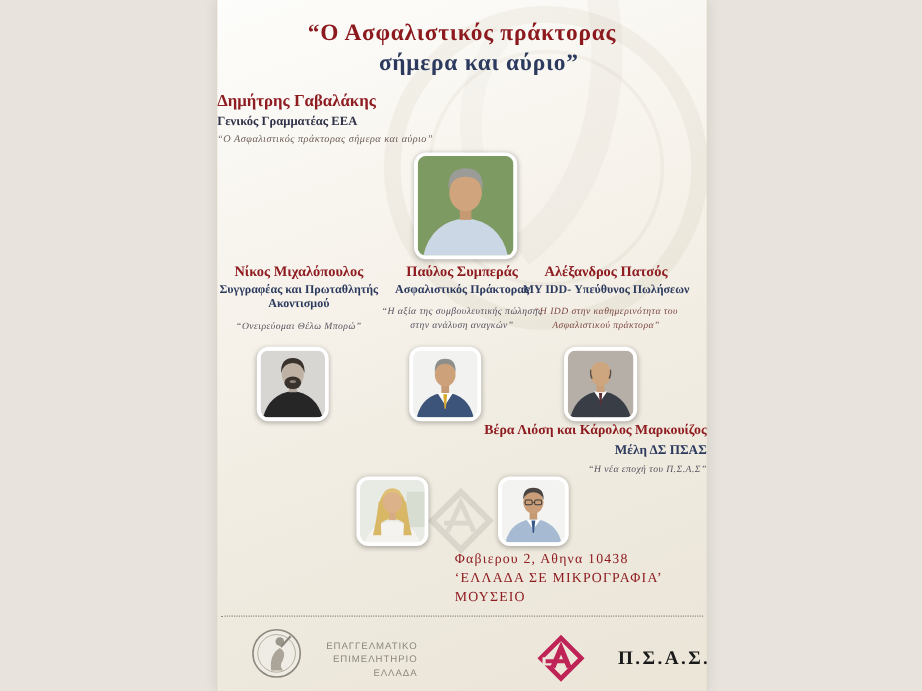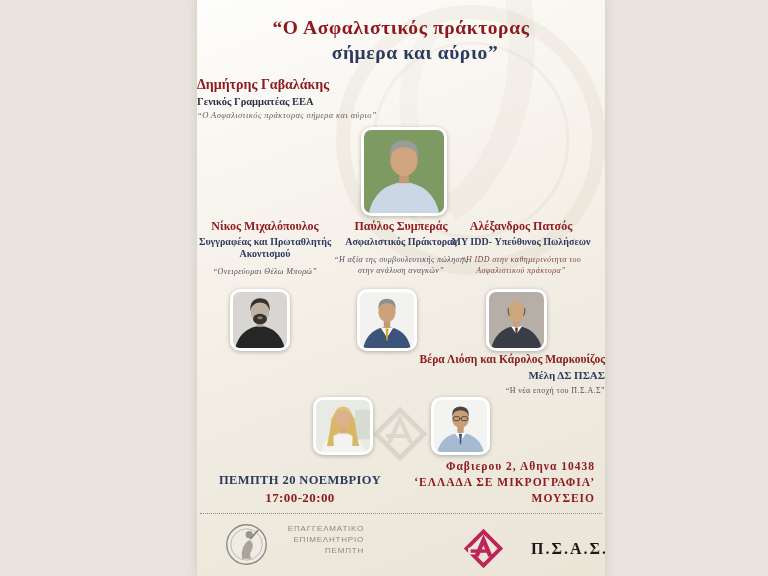--- a/index.html
+++ b/index.html
@@ -1,18 +1,18 @@
 <!DOCTYPE html>
 <html><head>
 <meta charset="utf-8">
 <style>
   html,body{margin:0;padding:0;}
   body{width:768px;height:576px;overflow:hidden;font-family:"Liberation Serif","DejaVu Serif",serif;}
   .stage{position:relative;width:768px;height:576px;background:#e8e4dd;}
-  .poster{position:absolute;left:196px;top:0;width:408px;height:576px;overflow:hidden;
+  .poster{position:absolute;left:180px;top:0;width:408px;height:576px;overflow:hidden;
           background:linear-gradient(160deg,#fdfdfb 0%,#f7f3ec 35%,#f0ebe0 65%,#ebe5d8 100%);
           box-shadow:0 0 10px rgba(0,0,0,.10);border-left:1px solid #ddd7cc;border-right:1px solid #ddd7cc;}
   .wm-top{position:absolute;left:118px;top:-12px;width:312px;height:302px;pointer-events:none;}
   .wm-low{position:absolute;left:168px;top:399px;width:70px;height:70px;pointer-events:none;}
   .title{position:absolute;top:15px;left:0;width:100%;text-align:center;font-weight:bold;
          font-size:19.5px;line-height:1.3;letter-spacing:.6px;}
   .title .t1{display:block;color:#8c191d;}
   .title .t2{display:block;color:#2c3a5e;padding-left:28px;}
   .keynote{position:absolute;top:77px;left:0;width:100%;text-align:left;}
   .kname{font-size:14px;font-weight:bold;color:#8e1c20;line-height:16px;}
@@ -32,29 +32,29 @@
   .c1{left:0;width:136px;}
   .c2{left:136px;width:136px;}
   .c3{left:240px;width:168px;}
   .sname{font-size:12px;font-weight:bold;color:#8e1c20;line-height:14px;}
   .srole{font-size:10px;font-weight:bold;color:#2c3a5e;line-height:12px;margin-top:3px;}
   .squote{font-size:8px;font-style:italic;color:#53505e;letter-spacing:.4px;line-height:11px;margin-top:6px;}
   .q-warm{color:#7c4640;}
   .duo{position:absolute;top:352px;left:0;width:100%;text-align:right;}
   .dname{font-size:11.5px;font-weight:bold;color:#8e1c20;line-height:14px;}
   .drole{font-size:11px;font-weight:bold;color:#2c3a5e;line-height:13px;margin-top:3px;}
-  .dquote{font-size:8px;color:#53505e;letter-spacing:.4px;margin-top:4px;}
+  .dquote{font-size:8px;font-style:italic;color:#53505e;letter-spacing:.4px;margin-top:4px;}
   .info-left{position:absolute;left:8px;top:472px;width:190px;text-align:center;}
   .day{font-size:12.5px;font-weight:bold;color:#2c3a5e;letter-spacing:.4px;line-height:17px;}
   .time{font-size:13px;font-weight:bold;color:#8e1c20;letter-spacing:.4px;line-height:17px;}
-  .info-right{position:absolute;left:198px;top:458px;width:200px;text-align:right;
-              font-size:11.5px;font-weight:bold;color:#8e1c20;letter-spacing:1px;line-height:16px;}
+  .info-right{position:absolute;left:198px;top:458px;width:200px;text-align:left;
+              font-size:11.5px;font-weight:normal;color:#8e1c20;letter-spacing:1px;line-height:16px;}
   .sep{position:absolute;top:513px;left:3px;right:3px;height:0;border-top:1.5px dotted #8f8a80;}
   .footer{position:absolute;top:518px;left:0;width:100%;height:58px;}
-  .chamber{position:absolute;left:28px;top:5px;display:flex;align-items:flex-start;}
+  .chamber{position:absolute;left:28px;top:5px;display:flex;align-items:flex-end;}
   .chamber-text{margin-left:8px;width:88px;text-align:right;font-family:"Liberation Sans","DejaVu Sans",sans-serif;
                 font-size:8px;color:#8d887e;letter-spacing:.8px;line-height:11px;}
   .psas{position:absolute;left:266px;top:10px;display:flex;align-items:center;}
   .psas-text{margin-left:27px;font-size:16px;font-weight:bold;color:#1a1a1a;letter-spacing:2px;}
 </style>
 </head>
 <body>
 
 <div class="stage">
   <div class="poster">
@@ -182,45 +182,41 @@
         <path d="M34 34 Q33 13 50 13 Q67 13 66 34 Q62 21 50 21 Q38 21 34 34 Z" fill="#4a4543"></path>
         <g fill="none" stroke="#3a3a3a" stroke-width="1.6">
           <rect x="37" y="34" width="11" height="8" rx="2"></rect>
           <rect x="52" y="34" width="11" height="8" rx="2"></rect>
           <path d="M48 38 h4"></path>
         </g>
       </svg>
         </span>
     </div>
 
-    <div class="info-left">
-      <div class="day">ΠΕΜΠΤΗ 20 ΝΟΕΜΒΡΙΟΥ</div>
-      <div class="time">17:00-20:00</div>
-    </div>
     <div class="info-right">
       <div>Φαβιερου 2, Αθηνα 10438</div>
       <div>‘ΕΛΛΑΔΑ ΣΕ ΜΙΚΡΟΓΡΑΦΙΑ’</div>
       <div>ΜΟΥΣΕΙΟ</div>
     </div>
 
     <div class="sep"></div>
 
     <div class="footer">
       <div class="chamber">
         <svg width="43" height="43" viewBox="0 0 48 48">
           <circle cx="24" cy="24" r="22" fill="#efece5" stroke="#8d887e" stroke-width="1.5"></circle>
           <circle cx="24" cy="24" r="17.5" fill="none" stroke="#aba595" stroke-width="0.8"></circle>
           <circle cx="27" cy="13" r="4" fill="#8d887e" opacity="0.85"></circle>
           <path d="M19 40 Q17 25 27 19 Q33 22 30 30 Q26 36 30 40 Z" fill="#999384" opacity="0.8"></path>
           <path d="M28 18 L37 8" stroke="#8d887e" stroke-width="2" fill="none"></path>
         </svg>
         <div class="chamber-text">
           <div>ΕΠΑΓΓΕΛΜΑΤΙΚΟ</div>
           <div>ΕΠΙΜΕΛΗΤΗΡΙΟ</div>
-          <div>ΠΕΜΠΤΗ</div>
+          <div>ΕΛΛΑΔΑ</div>
         </div>
       </div>
       <div class="psas">
         <svg width="41" height="41" viewBox="0 0 48 48">
           <rect x="10" y="10" width="28" height="28" transform="rotate(45 24 24)" fill="none" stroke="#bf2457" stroke-width="4.5"></rect>
           <path d="M6 27 H32" stroke="#ebe6da" stroke-width="8" fill="none"></path>
           <path d="M16 33 L24 14 L32 33" fill="none" stroke="#bf2457" stroke-width="5"></path>
           <path d="M9 27 H31" stroke="#bf2457" stroke-width="4" fill="none"></path>
         </svg>
         <div class="psas-text">Π.Σ.Α.Σ.</div>

